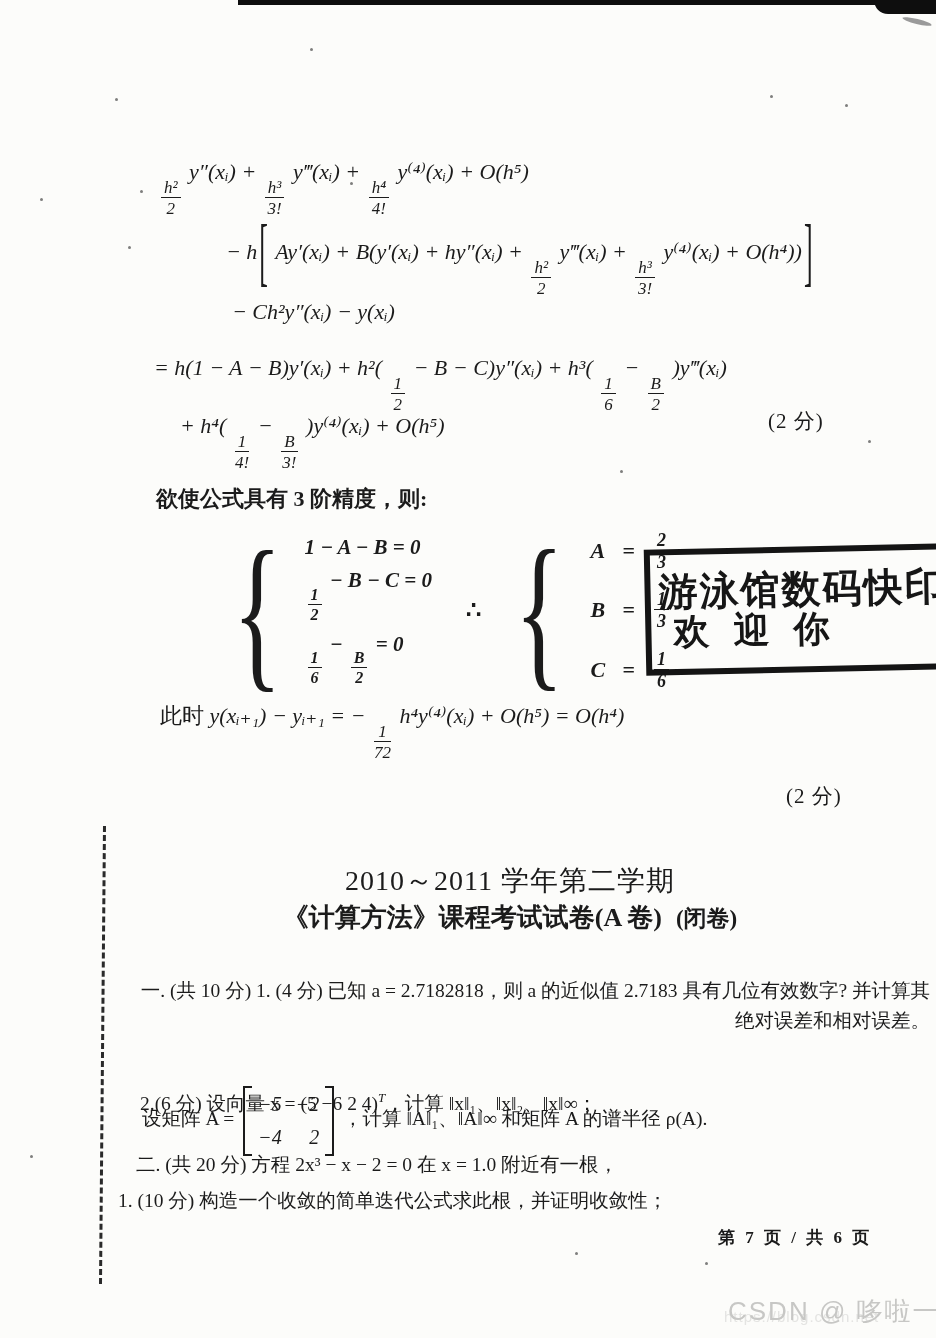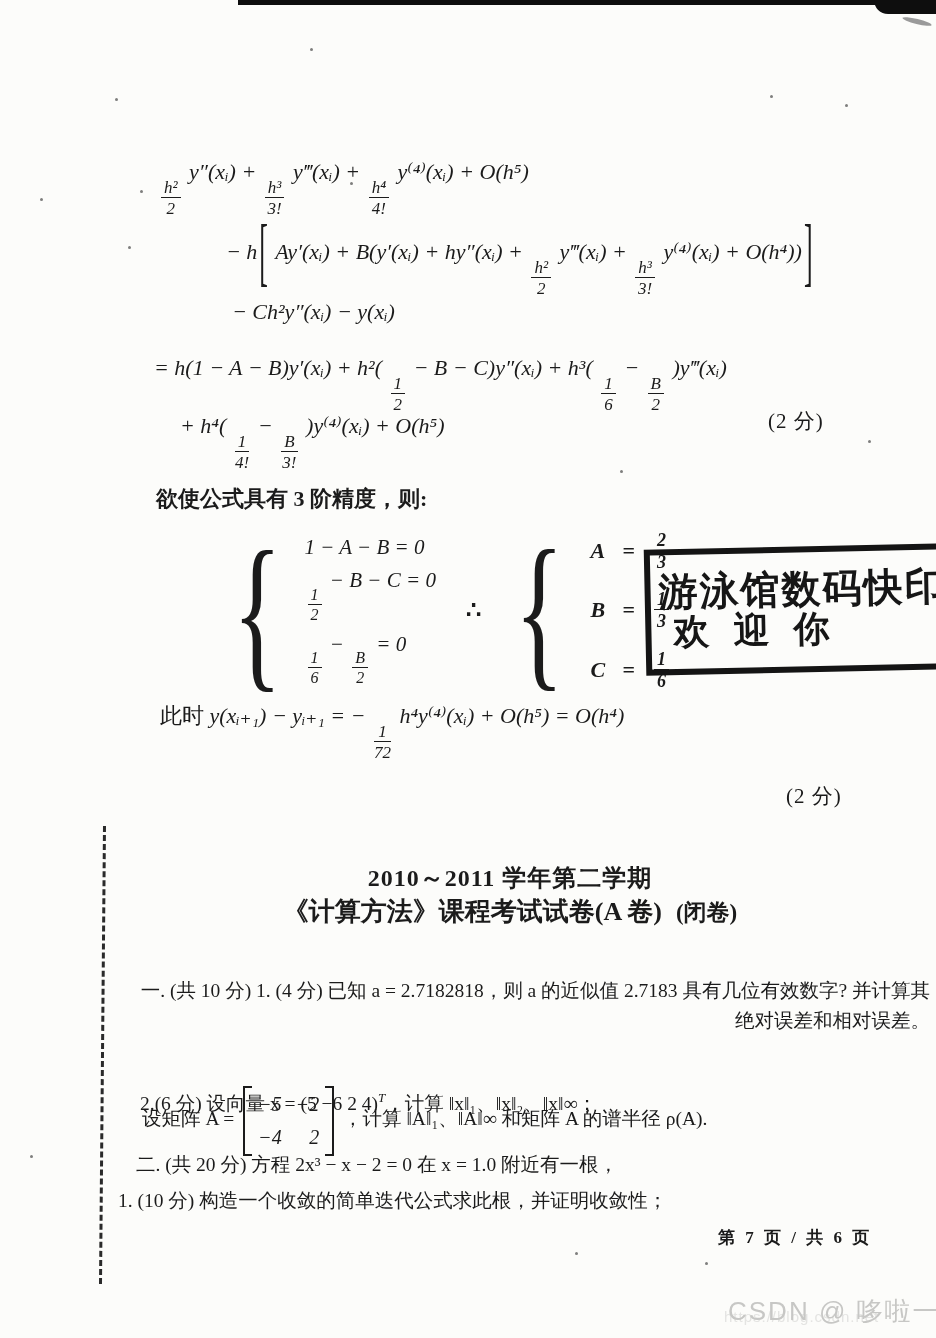--- a/index.html
+++ b/index.html
@@ -20,41 +20,41 @@
   .frac{display:inline-flex;flex-direction:column;vertical-align:-0.8em;text-align:center;
         font-size:17px;line-height:1.12;margin:0 3px;font-style:italic;}
   .frac .num{border-bottom:1.6px solid currentColor;padding:0 3px;}
   .frac .den{padding-top:1px;}
   .abs{position:absolute;}
   .bigbrak{display:inline-block;font-style:normal;font-size:26px;transform:scaleY(2.9);vertical-align:middle;margin:0 2px;}
   .score{font-style:normal;font-size:21px;letter-spacing:1px;}
   
   .sysflex{display:flex;align-items:center;}
   .brace{font-size:172px;line-height:.92;font-weight:400;transform:scaleX(.6);transform-origin:center;font-style:normal;}
-  .eqcol{display:flex;flex-direction:column;gap:8px;margin-left:6px;font-weight:400;}
+  .eqcol{display:flex;flex-direction:column;gap:8px;margin-left:6px;font-weight:700;}
   .eqline{font-size:21px;font-style:italic;white-space:nowrap;}
   .eqline .frac{font-size:16px;}
   .solcol{display:flex;flex-direction:column;gap:17px;margin-left:10px;font-weight:700;}
   .solrow{display:flex;align-items:center;font-size:22px;font-style:italic;}
   .solrow .lhs{width:26px;}
   .solrow .eqs{margin:0 16px 0 6px;font-style:normal;}
   .solrow .frac{font-size:18px;}
   .therefore{font-size:24px;font-weight:700;}
   
   .stamp{
     position:absolute;left:645px;top:546px;width:330px;height:110px;
     border:6px solid #141414;transform:rotate(-1.2deg);
     display:flex;flex-direction:column;justify-content:center;align-items:flex-start;
     padding:2px 0 2px 8px;background:rgba(255,255,255,.0);
   }
   .stamp-l1{font-weight:900;font-size:39px;letter-spacing:2px;line-height:1.05;color:#161616;white-space:nowrap;}
   .stamp-l2{font-weight:900;font-size:36px;letter-spacing:24px;line-height:1.1;color:#161616;padding-left:14px;white-space:nowrap;}
   
   .titles{position:absolute;left:90px;top:862px;width:840px;text-align:center;}
-  .title1{font-size:24px;font-weight:700;letter-spacing:1px;}
+  .title1{font-size:28px;font-weight:400;letter-spacing:1px;}
   .title2{font-size:26px;font-weight:700;margin-top:14px;}
   .title2b{font-size:23px;font-weight:700;margin-left:14px;}
   .qtext{font-style:normal;font-size:19.5px;line-height:1.55;}
   .q1wrap{width:798px;white-space:normal;text-align:right;}
   .supT{font-size:13px;vertical-align:super;font-style:italic;}
   
   .matw{display:inline-flex;align-items:center;vertical-align:middle;margin:0 4px;}
   .mb{align-self:stretch;width:7px;}
   .mb.l{border:2px solid #1b1b1b;border-right:none;}
   .mb.r{border:2px solid #1b1b1b;border-left:none;}

